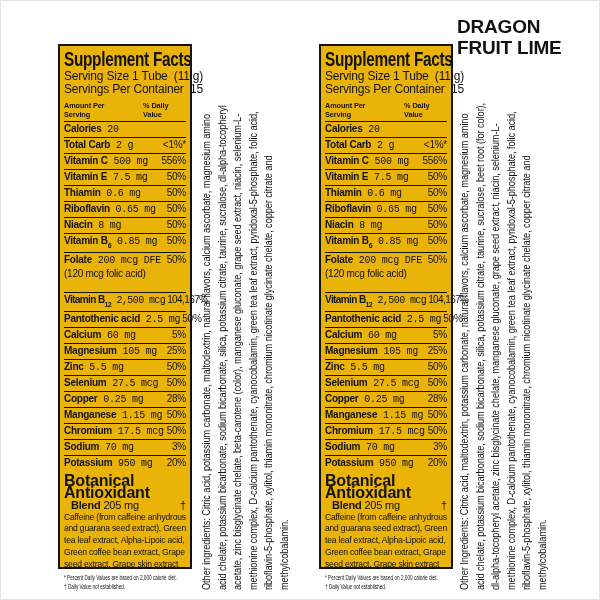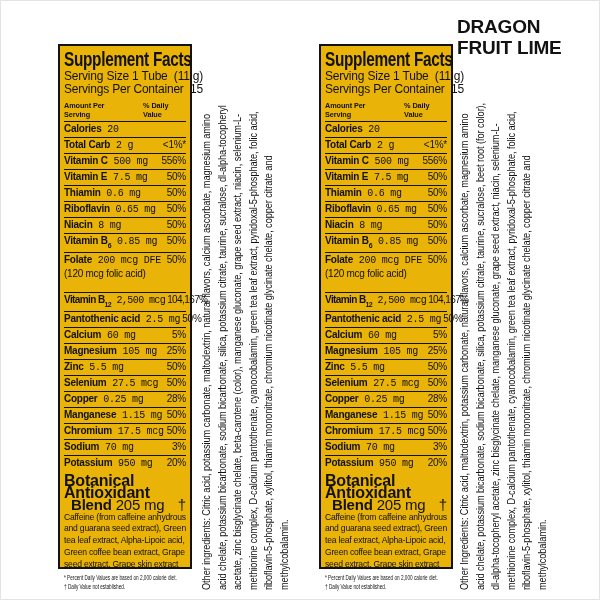--- a/index.html
+++ b/index.html
@@ -36,21 +36,21 @@
   .row-l1{display:flex;justify-content:space-between;}
   .rleft{white-space:nowrap;}
   .rname{font-weight:bold;}
   .rsub{font-size:7px;font-weight:bold;position:relative;bottom:-1px;}
   .ramt{font-weight:normal;font-family:Liberation Mono, monospace;}
   .rdv{white-space:nowrap;margin-left:2px;}
   .row.tight{letter-spacing:-0.6px;}
   .row-l2{line-height:11.5px;padding-bottom:12px;}
   .blend{padding:1px 0 0;}
   .blend-t1{font-weight:bold;font-size:16px;line-height:12px;letter-spacing:-0.2px;}
-  .blend-t2{display:flex;justify-content:space-between;font-size:15px;line-height:12px;padding-left:7px;letter-spacing:-0.2px;}
+  .blend-t2{display:flex;justify-content:space-between;font-size:11px;line-height:12px;padding-left:7px;letter-spacing:-0.2px;}
   .blend-t2 .bname{font-weight:bold;}
   .blend-desc{font-size:9.8px;line-height:11.8px;letter-spacing:-0.25px;width:114%;transform:scaleX(0.877);transform-origin:0 0;}
   .fn{font-size:7px;line-height:9px;white-space:nowrap;width:150%;transform:scaleX(0.6667);transform-origin:0 0;}
   
   .flavor{
     position:absolute;top:16px;font-weight:bold;font-size:19px;line-height:20.5px;
     letter-spacing:-0.2px;color:#121212;
   }
   .flavor-left{left:197px;width:108px;}
   .flavor-right{left:456px;width:112px;}

